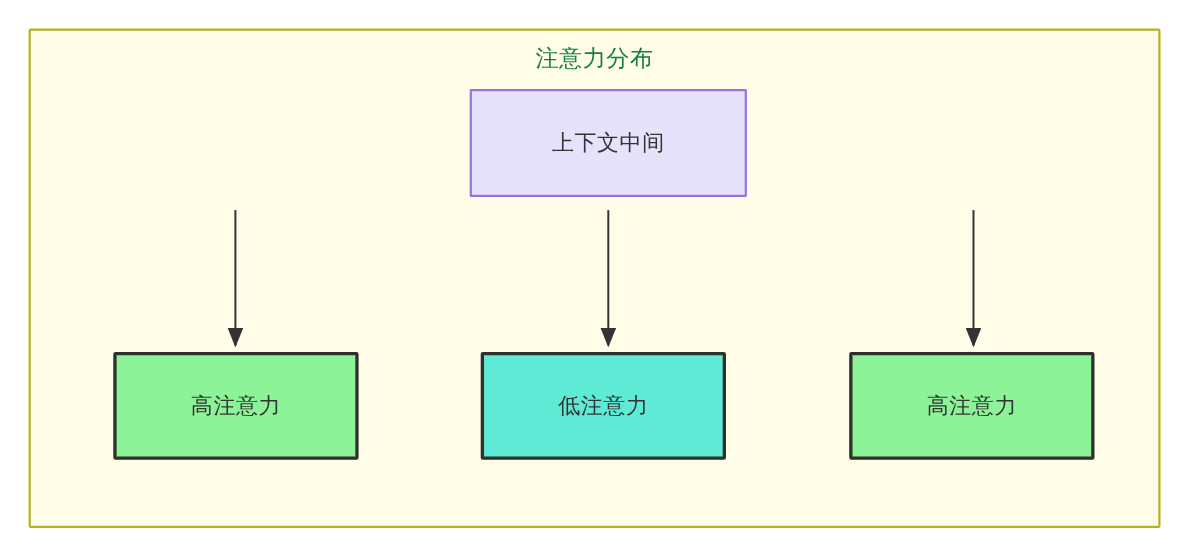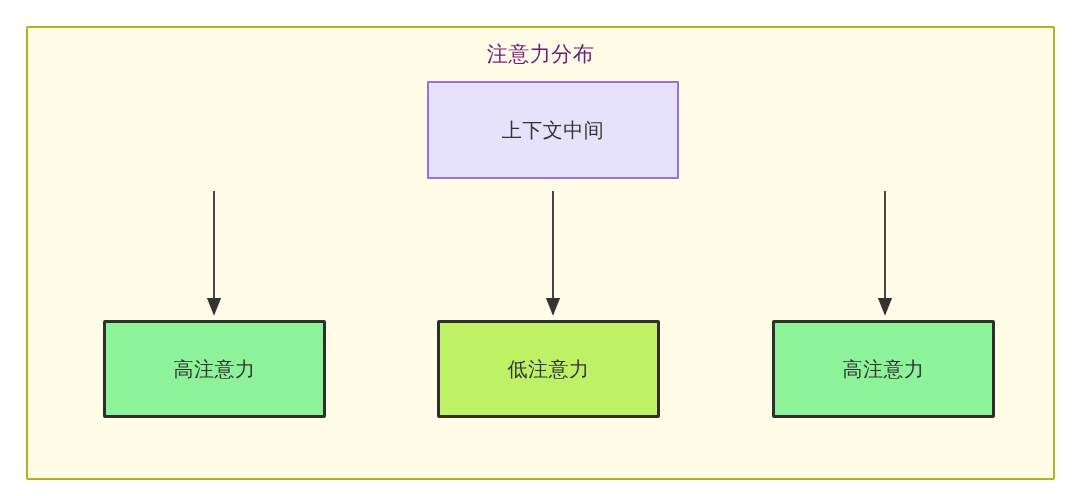--- a/index.html
+++ b/index.html
@@ -36,21 +36,21 @@
   }
 
   .subgraph-title {
     position: absolute;
     left: 0;
     top: 12px;
     width: 100%;
     text-align: center;
     font-size: 21px;
     line-height: 28px;
-    color: #701a75;
+    color: #15803d;
     letter-spacing: 0.5px;
     white-space: nowrap;
   }
 
   
   .node {
     position: absolute;
     box-sizing: border-box;
     display: flex;
     align-items: center;
@@ -75,21 +75,21 @@
   }
 
   .node-attention {
     width: 223px;
     height: 98px;
     border: 3px solid #2f2f2b;
     border-radius: 2px;
   }
 
   .node-attention.high { background: #8df398; }
-  .node-attention.low  { background: #bef264; }
+  .node-attention.low  { background: #5eead4; }
 
   
   #node-ctx-start  { left: 88px;  top: 93px; }
   #node-ctx-middle { left: 427px; top: 81px; }
   #node-ctx-end    { left: 759px; top: 93px; }
 
   
   #node-att-start  { left: 103px; top: 320px; }
   #node-att-middle { left: 437px; top: 320px; }
   #node-att-end    { left: 772px; top: 320px; }

